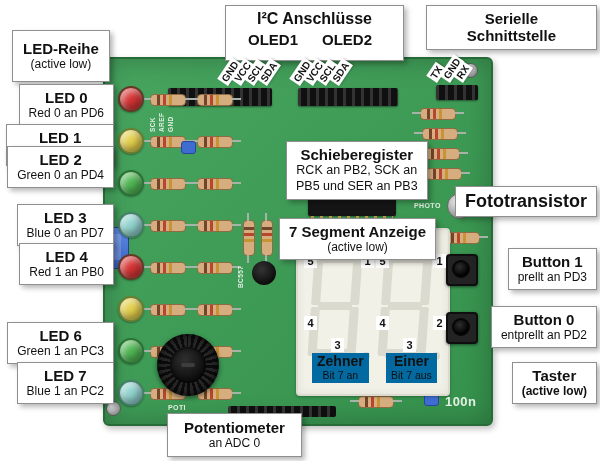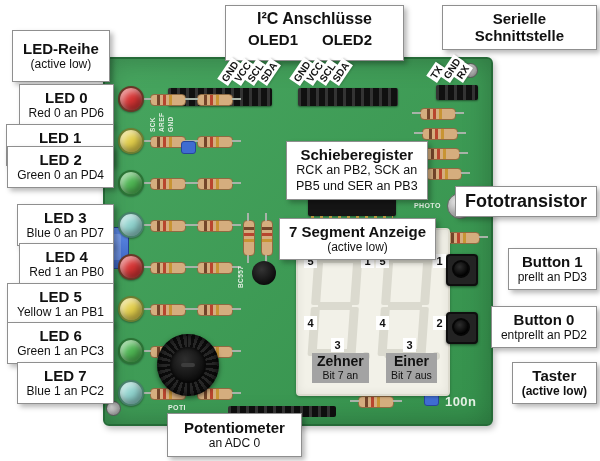--- a/index.html
+++ b/index.html
@@ -13,33 +13,33 @@
   .lb-title{font-weight:bold;font-size:15px;line-height:1.15;white-space:nowrap;}
   .lb-sub{font-size:12px;line-height:1.25;white-space:nowrap;}
   .lb-sub.bold{font-weight:bold;}
   .led-box{right:486px;}
 
   .i2c-box{left:225px;top:5px;width:177px;height:46px;padding:4px 0;}
   .i2c-title{font-weight:bold;font-size:16px;line-height:1.1;}
   .oled{position:absolute;top:25px;font-weight:bold;font-size:15px;}
   .oled.o1{left:22px}.oled.o2{left:96px}
 
-  .serial-box{right:3px;top:5px;padding:4px 32px;}
+  .serial-box{right:3px;top:5px;padding:4px 40px;}
   .serial-box .lb-title{font-size:15px;}
 
   
   .pinchip{position:absolute;background:#fff;font-size:10px;font-weight:bold;
            padding:0 2px;line-height:13px;transform:rotate(-56deg);
            transform-origin:left bottom;z-index:35;box-shadow:1px 1px 2px rgba(0,0,0,.2);}
 
   
   .segchip{position:absolute;background:#fff;font-size:11px;font-weight:bold;
            width:13px;height:14px;line-height:14px;text-align:center;z-index:25;}
   .tick{position:absolute;background:#333;z-index:24;}
-  .digit-name{position:absolute;background:#a3a3a3;text-align:center;z-index:25;
+  .digit-name{position:absolute;background:#0369a1;text-align:center;z-index:25;
               padding:1px 5px;width:max-content;}
   .dn-title{font-weight:bold;font-size:14px;line-height:1.1;}
   .dn-sub{font-size:10.5px;line-height:1.2;}
 
   
   #pcb{position:absolute;left:103px;top:57px;width:386px;height:365px;
        background:linear-gradient(135deg,var(--pcb-light,#47a55f),var(--pcb,#35914c));
        border:2px solid var(--pcb-edge,#266b38);border-radius:6px;
        box-shadow:inset 0 0 28px rgba(0,0,0,.25), 2px 3px 6px rgba(0,0,0,.25);z-index:1;}
 
@@ -231,24 +231,20 @@
     <div class="lb-sub">Green 0 an PD4</div>
   </div>
   <div class="label-box led-box" style="top:204px">
     <div class="lb-title">LED 3</div>
     <div class="lb-sub">Blue 0 an PD7</div>
   </div>
   <div class="label-box led-box" style="top:243px">
     <div class="lb-title">LED 4</div>
     <div class="lb-sub">Red 1 an PB0</div>
   </div>
-  <div class="label-box led-box" style="top:283px">
-    <div class="lb-title">LED 5</div>
-    <div class="lb-sub">Yellow 1 an PB1</div>
-  </div>
   <div class="label-box led-box" style="top:322px">
     <div class="lb-title">LED 6</div>
     <div class="lb-sub">Green 1 an PC3</div>
   </div>
   <div class="label-box led-box" style="top:362px">
     <div class="lb-title">LED 7</div>
     <div class="lb-sub">Blue 1 an PC2</div>
   </div>
 
   <div class="label-box i2c-box">

